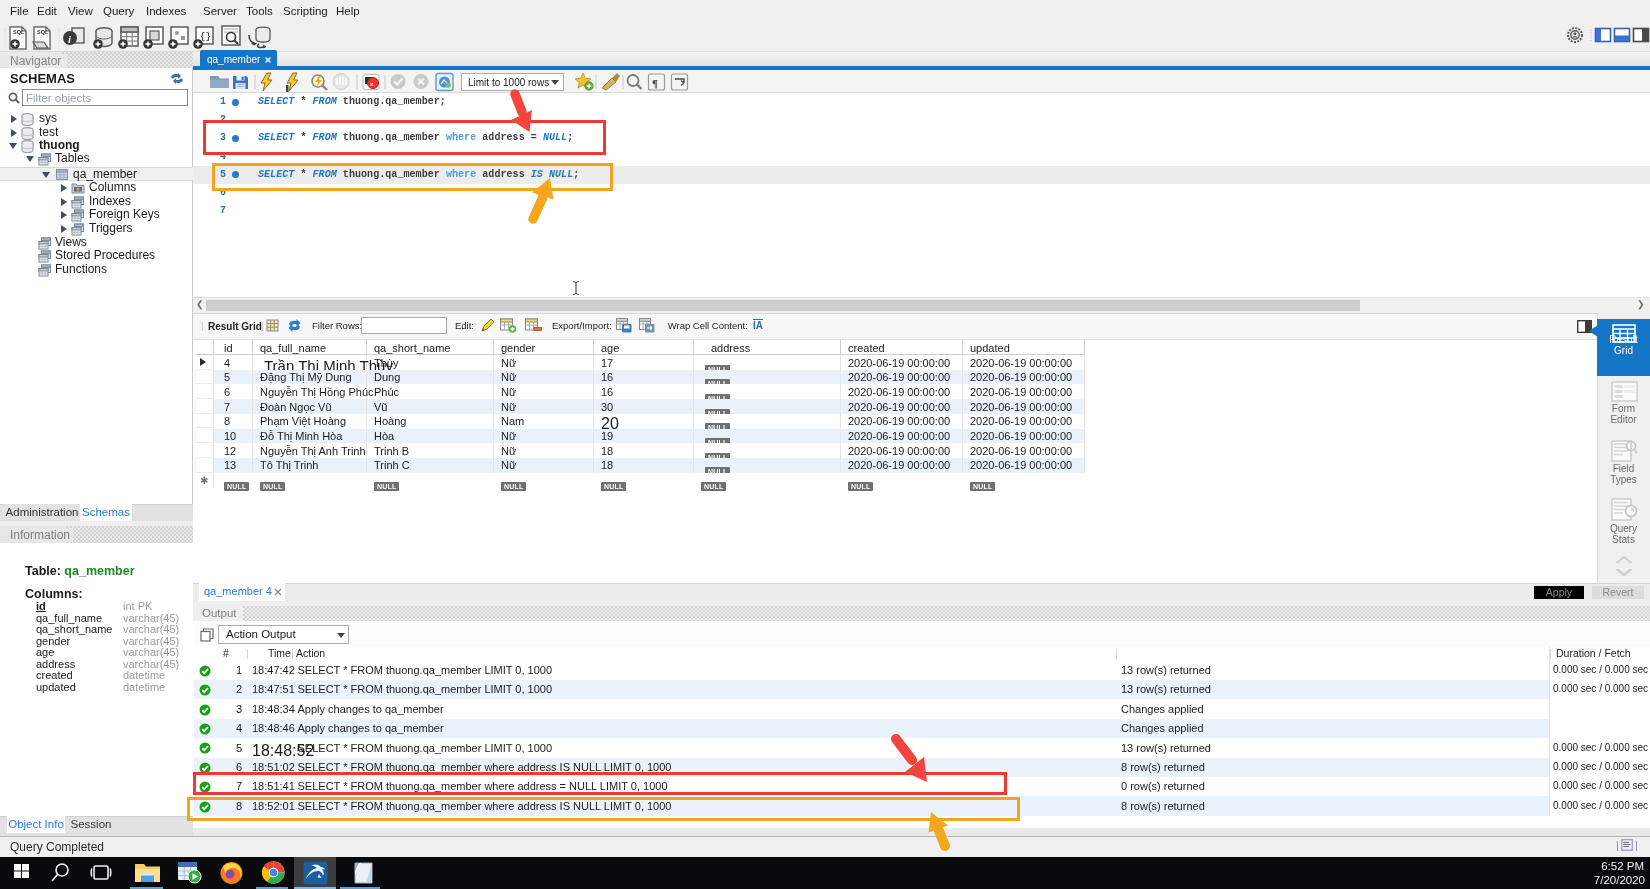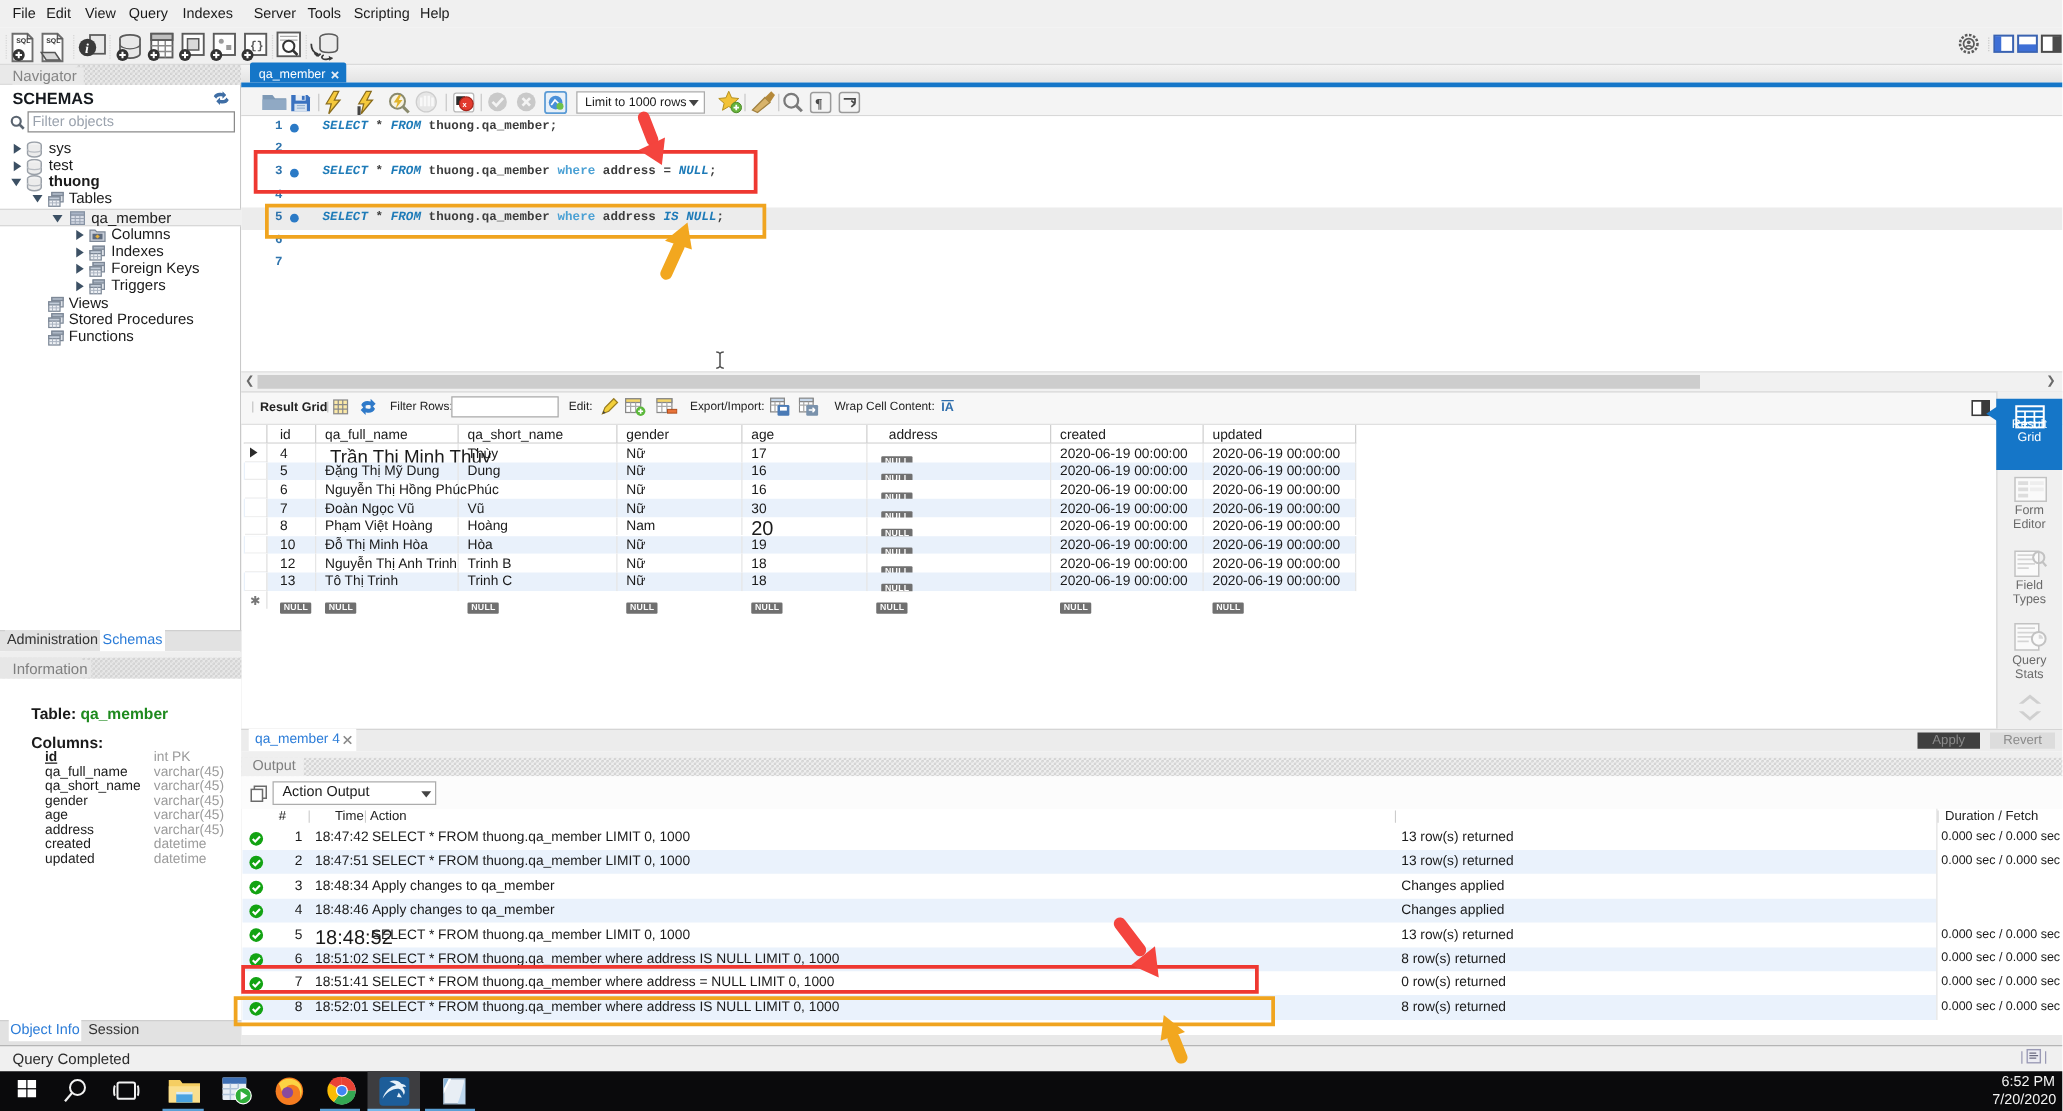--- a/index.html
+++ b/index.html
@@ -651,21 +651,21 @@
 <div class="abs" style="left:601px;top:475.0999999999999px;"><span class="nullb">NULL</span></div>
 <div class="abs" style="left:701px;top:475.0999999999999px;"><span class="nullb">NULL</span></div>
 <div class="abs" style="left:848px;top:475.0999999999999px;"><span class="nullb">NULL</span></div>
 <div class="abs" style="left:970px;top:475.0999999999999px;"><span class="nullb">NULL</span></div>
 <div class="abs" style="left:193px;top:583px;width:1457px;height:18px;background:#ececec;border-top:1px solid #d5d5d5;"></div>
 <div class="abs" style="left:199px;top:583px;width:86px;height:18px;background:#fff;"></div>
 <div class="abs" style="left:204px;top:585px;font-size:11px;color:#2b7cd8;">qa_member 4</div>
 <svg class="abs" style="left:274px;top:588px;" width="8" height="8" viewBox="0 0 8 8">
       <path d="M1 1 L7 7 M7 1 L1 7" stroke="#8a8a8a" stroke-width="1.4"></path>
     </svg>
-<div class="abs" style="left:1534px;top:585.5px;width:50px;height:13.5px;background:#404040;font-size:10.5px;color:#8a8a8a;text-align:center;line-height:13px;">Apply</div>
+<div class="abs" style="left:1534px;top:585.5px;width:50px;height:13.5px;background:#000000;font-size:10.5px;color:#8a8a8a;text-align:center;line-height:13px;">Apply</div>
 <div class="abs" style="left:1592px;top:585.5px;width:52px;height:13.5px;background:#dcdcdc;font-size:10.5px;color:#8a8a8a;text-align:center;line-height:13px;">Revert</div>
 </div>
 
 <div id="output">
 <div class="abs" style="left:1597px;top:313px;width:53px;height:270px;background:#f0f0f0;border-left:1px solid #d8d8d8;"></div>
 <div class="abs" style="left:1597px;top:319px;width:53px;height:57px;background:#1576c8;"></div>
 <div class="abs" style="left:1589px;top:325px;width:0;height:0;border-right:9px solid #1576c8;border-top:6px solid transparent;border-bottom:6px solid transparent;"></div>
 <svg class="abs" style="left:1612px;top:324px;" width="24" height="19" viewBox="0 0 24 19">
       <rect x="1" y="1" width="22" height="17" fill="none" stroke="#fff" stroke-width="1.6"></rect>
       <path d="M1 5 H23 M1 9.5 H23 M1 14 H23 M8 5 V18 M15.5 5 V18" stroke="#fff" stroke-width="1.4"></path>

